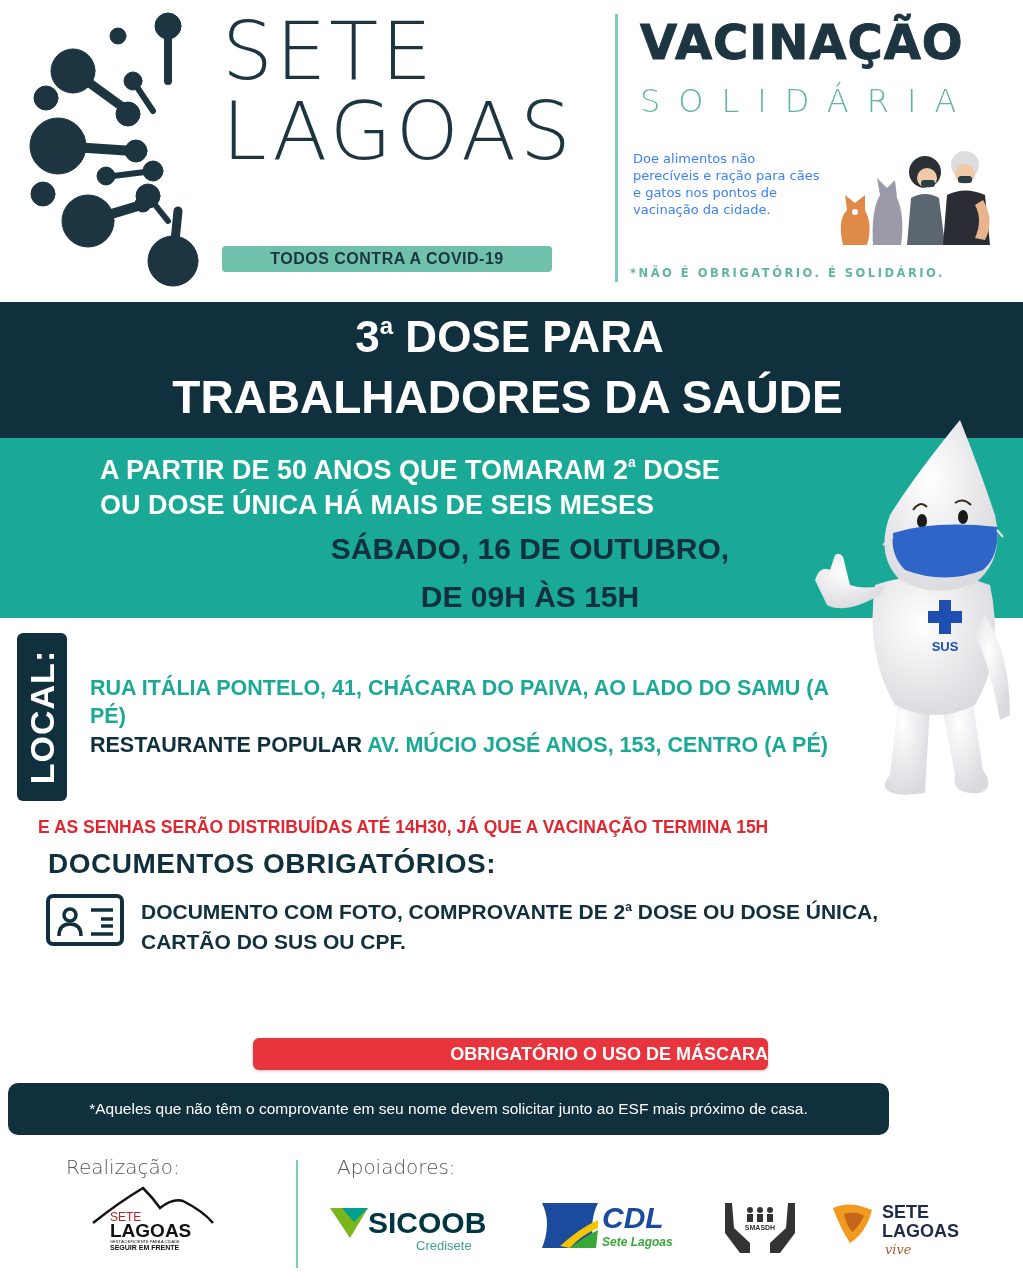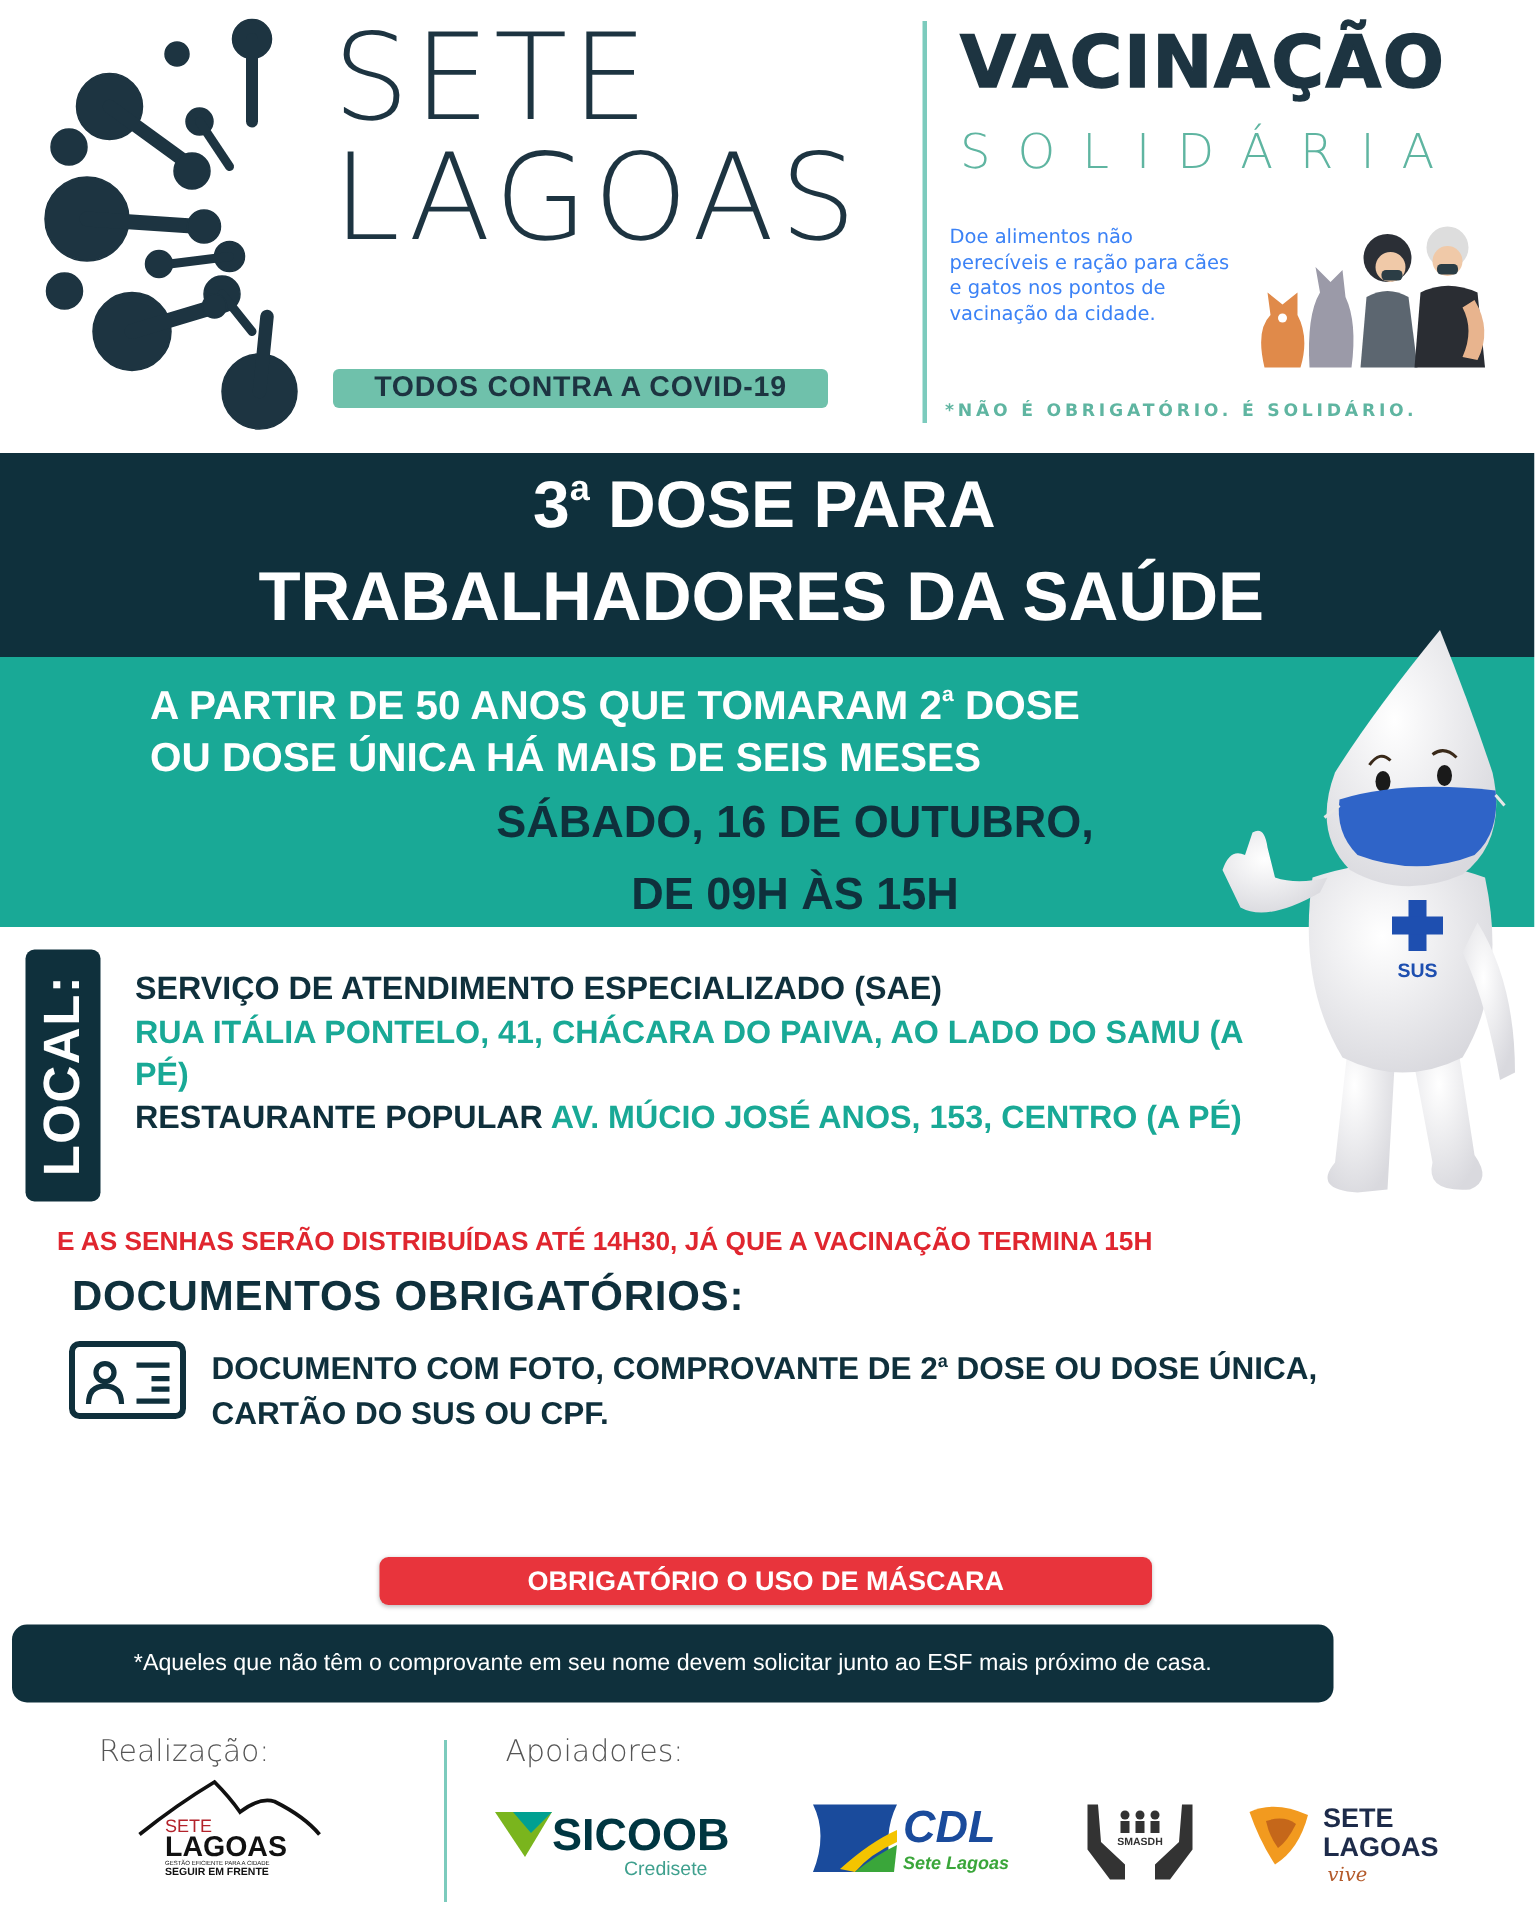--- a/index.html
+++ b/index.html
@@ -6,21 +6,21 @@
   html, body { width: 1023px; height: 1280px; background: #ffffff; overflow: hidden; }
   body { position: relative; font-family: "DejaVu Sans", sans-serif; color: #173440; }
 
   
   .header { position: absolute; left: 0; top: 0; width: 1023px; height: 300px; background: #fff; }
   .logo-mark { position: absolute; left: 28px; top: 6px; width: 180px; height: 285px; }
   .logo-title { position: absolute; left: 222px; top: 12px; }
   .imuniza { font-family: "DejaVu Sans", sans-serif; font-weight: 900; font-size: 62px; color: #1d3441; letter-spacing: 1px; line-height: 70px; -webkit-text-stroke: 1.5px #1d3441; }
   .sete, .lagoas { font-family: "DejaVu Sans", sans-serif; font-weight: 200; font-size: 80px; color: #1d3441; line-height: 80px; letter-spacing: 3px; }
   .lagoas { letter-spacing: 4px; }
-  .covid-pill { position: absolute; left: 222px; top: 246px; width: 330px; height: 26px; background: #6fc1ab; border-radius: 4px; color: #1d3441; font-weight: bold; font-size: 19px; line-height: 26px; text-align: center; letter-spacing: 0.5px; }
+  .covid-pill { position: absolute; left: 222px; top: 246px; width: 330px; height: 26px; background: #6fc1ab; border-radius: 4px; color: #1d3441; font-weight: bold; font-size: 16px; line-height: 26px; text-align: center; letter-spacing: 0.5px; }
 
   .divider-v { position: absolute; left: 615px; top: 14px; width: 3px; height: 268px; background: #7ccbbd; }
   .vac-title { position: absolute; left: 640px; top: 14px; font-weight: bold; font-size: 48px; color: #1d3441; letter-spacing: 1px; -webkit-text-stroke: 1px #1d3441; }
   .vac-sub { position: absolute; left: 640px; top: 82px; font-size: 32px; color: #5fb5a1; letter-spacing: 18px; font-weight: 300; }
   .vac-desc { position: absolute; left: 633px; top: 150px; width: 190px; font-size: 13px; line-height: 17px; color: #3b82f6; }
   .vac-illus { position: absolute; left: 835px; top: 140px; width: 160px; height: 110px; }
   .vac-note { position: absolute; left: 630px; top: 266px; font-size: 11.5px; color: #5fb5a1; letter-spacing: 2.5px; font-weight: bold; }
 
   
   .band-dark { position: absolute; left: 0; top: 302px; width: 1023px; height: 136px; background: #0f303c; }
@@ -52,21 +52,21 @@
   
   .warn { position: absolute; left: 38px; top: 817px; font-family: "Liberation Sans", sans-serif; font-weight: bold; font-size: 17.5px; color: #e0262f; }
 
   
   .docs-title { position: absolute; left: 48px; top: 848px; font-family: "Liberation Sans", sans-serif; font-weight: bold; font-size: 28px; color: #0f303c; letter-spacing: 0.5px; }
   .id-icon { position: absolute; left: 45px; top: 893px; width: 80px; height: 54px; }
   .docs-text { position: absolute; left: 141px; top: 892px; width: 740px; font-family: "Liberation Sans", sans-serif; font-weight: bold; font-size: 21px; line-height: 30px; color: #0f303c; }
   .docs-text sup { font-size: 12px; vertical-align: 8px; }
 
   
-  .mask-pill { position: absolute; left: 253px; top: 1038px; width: 515px; height: 32px; background: #e8343c; border-radius: 6px; color: #fff; font-family: "Liberation Sans", sans-serif; font-weight: bold; font-size: 18px; text-align: center; line-height: 32px; box-shadow: 0 1px 3px rgba(0,0,0,0.25); }
+  .mask-pill { position: absolute; left: 253px; top: 1038px; width: 515px; height: 32px; background: #e8343c; border-radius: 6px; color: #fff; font-family: "Liberation Sans", sans-serif; font-weight: bold; font-size: 18px; text-align: right; line-height: 32px; box-shadow: 0 1px 3px rgba(0,0,0,0.25); }
 
   
   .note-bar { position: absolute; left: 8px; top: 1083px; width: 881px; height: 52px; background: #0f303c; border-radius: 10px; color: #fff; font-family: "Liberation Sans", sans-serif; font-size: 15.5px; line-height: 52px; text-align: center; }
 
   
   .foot-label { position: absolute; top: 1155px; font-size: 20px; color: #555; font-family: "DejaVu Sans", sans-serif; font-weight: 300; }
   .real-label { left: 66px; }
   .apo-label { left: 337px; }
   .foot-divider { position: absolute; left: 296px; top: 1160px; width: 2px; height: 108px; background: #7ccbbd; }
 
@@ -153,21 +153,21 @@
 <div class="eligib el1"><span>A PARTIR DE 50 ANOS QUE TOMARAM 2</span><sup>a</sup><span> DOSE</span></div>
 <div class="eligib el2">OU DOSE ÚNICA HÁ MAIS DE SEIS MESES</div>
 <div class="datetime dt1">SÁBADO, 16 DE OUTUBRO,</div>
 <div class="datetime dt2">DE 09H ÀS 15H</div>
 
 <div class="local-tag">
   <span>LOCAL:</span>
 </div>
 <div class="loc-text">
   <div>
-    <span class="dark">SERVIÇO DE ATENDIMENTO ESPECIALIZADO (SAE)</span><br>
+    <br>
     <span class="teal">RUA ITÁLIA PONTELO, 41, CHÁCARA DO PAIVA, AO LADO DO SAMU (A PÉ)</span>
   </div>
   <div>
     <span class="dark">RESTAURANTE POPULAR</span>
     <span class="teal">AV. MÚCIO JOSÉ ANOS, 153, CENTRO (A PÉ)</span>
   </div>
 </div>
 
 <svg class="mascot" viewBox="0 0 215 390">
   <defs>

